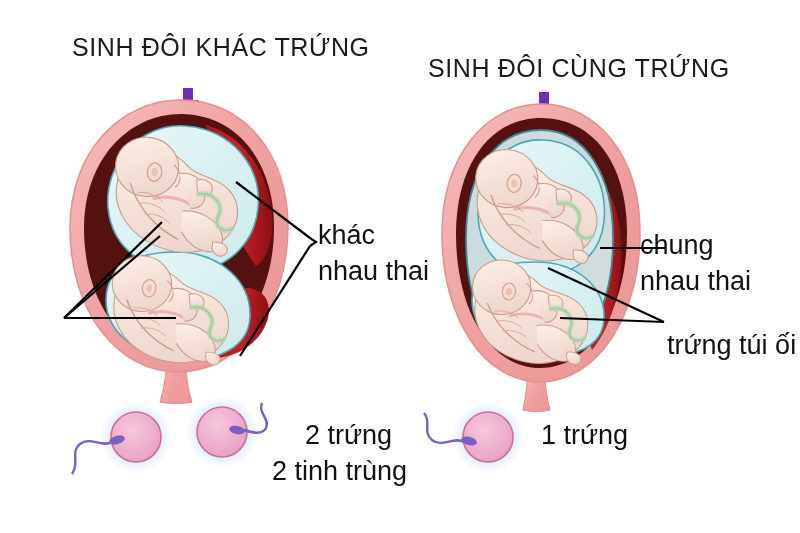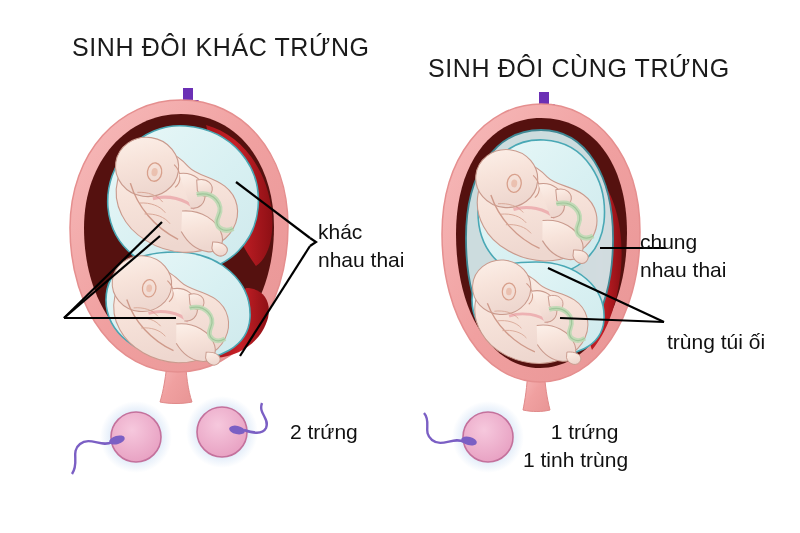--- a/index.html
+++ b/index.html
@@ -5,21 +5,21 @@
   html,body{margin:0;padding:0;background:#ffffff;}
   body{width:800px;height:533px;overflow:hidden;
        font-family:"Liberation Sans","DejaVu Sans",sans-serif;}
   #root{position:relative;width:800px;height:404px;background:#fff;}
 
   .title{position:absolute;font-size:25px;letter-spacing:.6px;color:#1a1a1a;
          white-space:nowrap;font-weight:400;}
   #title-left{left:72px;top:33px;}
   #title-right{left:428px;top:54px;}
 
-  .label{position:absolute;font-size:21px;color:#111;line-height:1.32;
+  .label{position:absolute;font-size:27px;color:#111;line-height:1.32;
          white-space:nowrap;}
   #lbl-khac-nhau-thai{left:318px;top:218px;}
   #lbl-chung-nhau-thai{left:640px;top:228px;}
   #lbl-khac-tui-oi{left:667px;top:328px;}
   #lbl-eggs-left{left:272px;top:418px;text-align:center;}
   #lbl-eggs-right{left:523px;top:418px;text-align:center;}
   .lbl-ln{display:block;}
   #lbl-eggs-left .ln1{margin-left:18px;}
   #lbl-eggs-right .ln1{margin-left:18px;}
 
@@ -244,25 +244,25 @@
     <span class="lbl-ln ln1">khác</span>
     <span class="lbl-ln ln2">nhau thai</span>
   </div>
 
   <div class="label" id="lbl-chung-nhau-thai">
     <span class="lbl-ln ln1">chung</span>
     <span class="lbl-ln ln2">nhau thai</span>
   </div>
 
   <div class="label" id="lbl-khac-tui-oi">
-    <span class="lbl-ln ln1">trùng túi ối</span>
+    <span class="lbl-ln ln1">trứng túi ối</span>
   </div>
 
   <div class="label" id="lbl-eggs-left">
     <span class="lbl-ln ln1">2 trứng</span>
+    <span class="lbl-ln ln2">2 tinh trùng</span>
   </div>
 
   <div class="label" id="lbl-eggs-right">
     <span class="lbl-ln ln1">1 trứng</span>
-    <span class="lbl-ln ln2">1 tinh trùng</span>
   </div>
 
 </div>
 
 </body></html>

